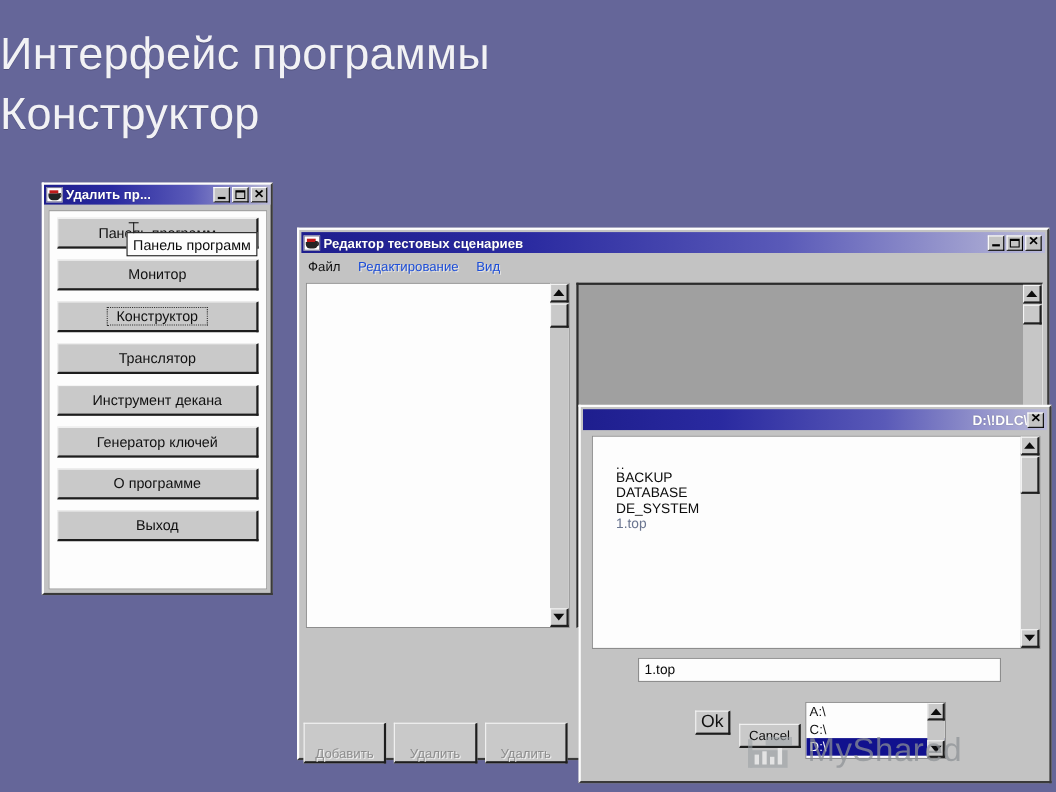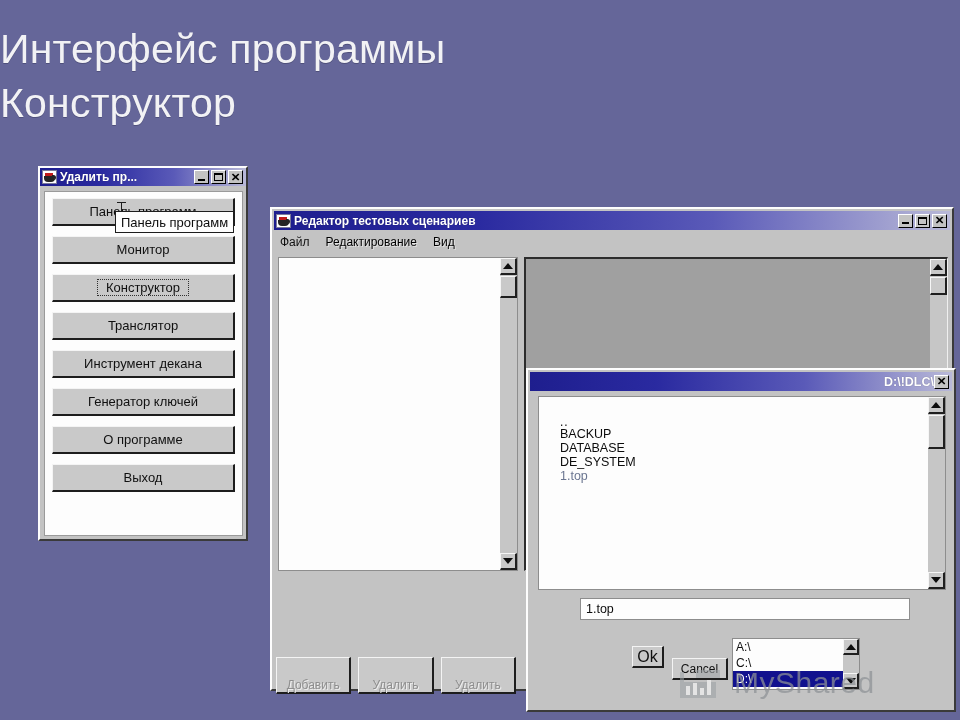--- a/index.html
+++ b/index.html
@@ -100,21 +100,21 @@
 
   
   #editor-win{left:270px;top:207px;width:684px;height:484px;}
   #editor-tbar{position:absolute;left:2px;top:2px;right:2px;}
   #menubar{
     position:absolute;left:2px;top:22px;right:2px;height:21px;
     background:#c3c3c3;display:flex;align-items:center;
     padding-left:6px;gap:16px;font-size:12px;box-sizing:border-box;
   }
   .menu-item{color:#101010;}
-  .menu-item.dim{color:#000000;text-shadow:1px 1px 0 #e4e4e4;}
+  .menu-item.dim{color:#1d4ed8;text-shadow:1px 1px 0 #e4e4e4;}
 
   #editor-left{
     position:absolute;left:6px;top:48px;width:240px;height:314px;
     background:#fdfdfd;border:1px solid #8d8d8d;box-sizing:border-box;
   }
   #editor-right{
     position:absolute;left:252px;top:48px;width:424px;height:314px;
     background:#a0a0a0;
     border-top:2px solid #2c2c2c;border-left:2px solid #2c2c2c;
     border-right:1px solid #efefef;border-bottom:1px solid #efefef;

